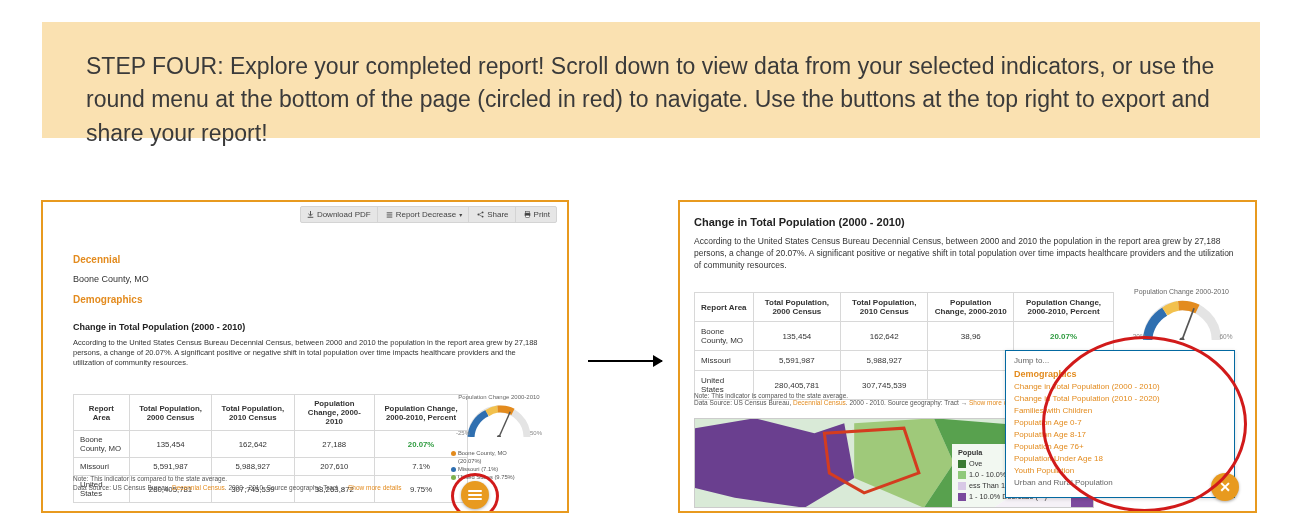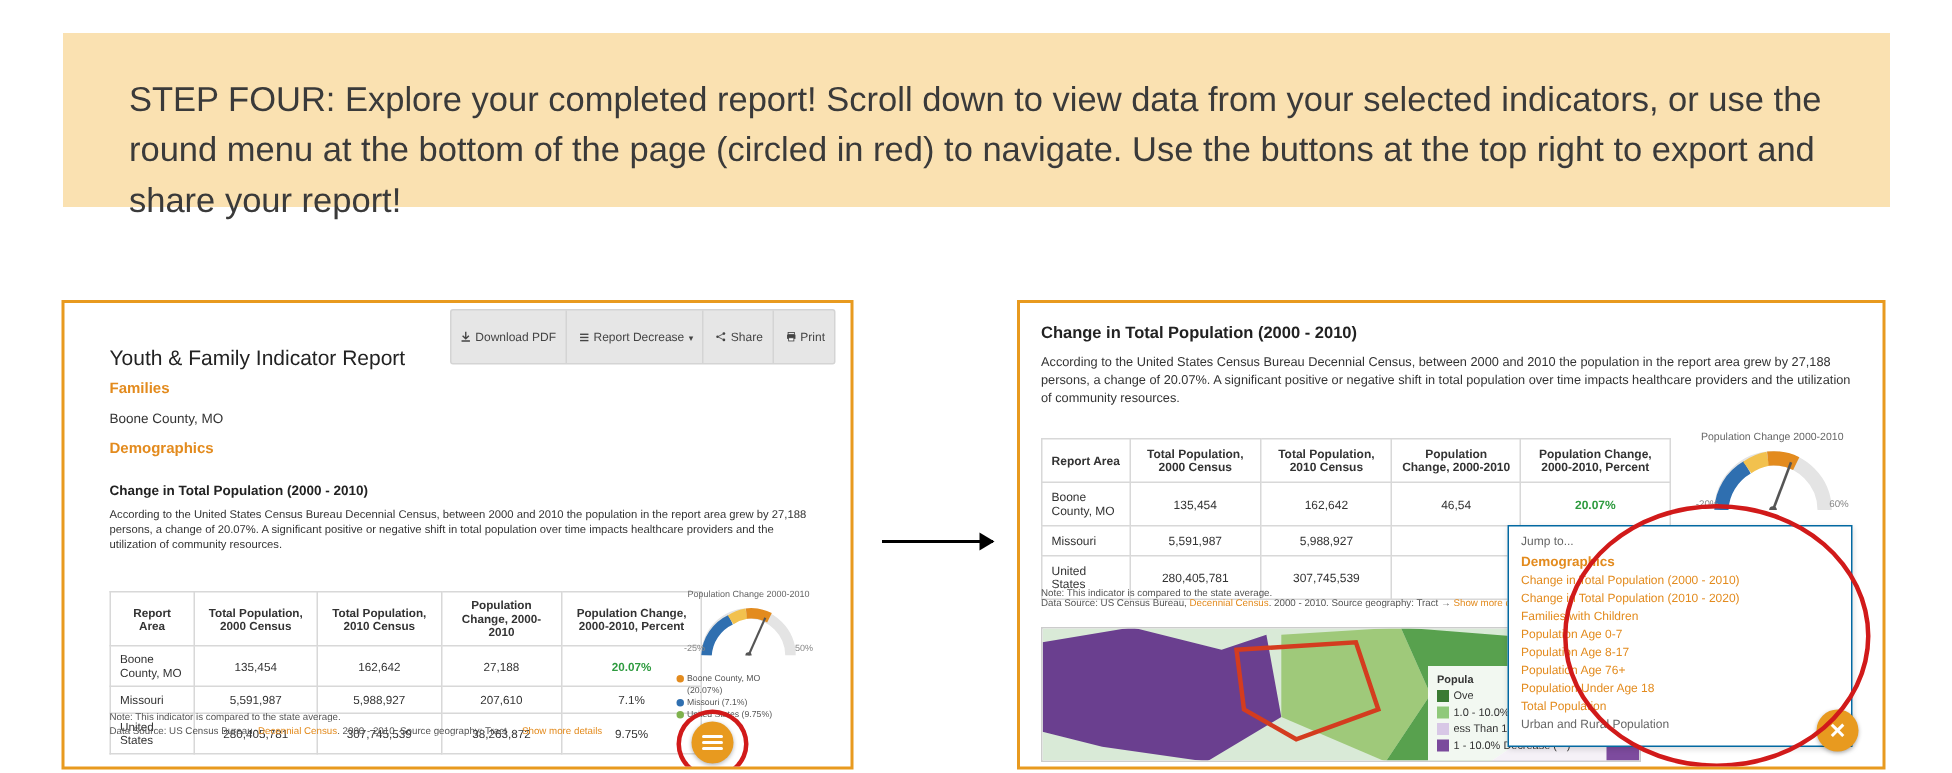--- a/index.html
+++ b/index.html
@@ -51,21 +51,21 @@
     right: 10px; top: 4px;
     display: flex;
     gap: 2px;
     background: #e6e6e6;
     border: 1px solid #d4d4d4;
     border-radius: 2px;
     font-size: 8px;
     color: #444;
   }
   .toolbar > div {
-    padding: 13px 6px;
+    padding: 3px 6px;
     border-right: 1px solid #d4d4d4;
     display: flex;
     align-items: center;
     gap: 3px;
   }
   .toolbar > div:last-child { border-right: none; }
   .tb-ico { display:inline-block; width:7px; height:7px; }
 
   .report-title {
     position: absolute;
@@ -254,22 +254,21 @@
         <svg viewBox="0 0 10 10" width="7" height="7">
             <rect x="2" y="1" width="6" height="2" fill="none" stroke="#444" stroke-width=".8"></rect>
             <rect x="1" y="3" width="8" height="4" fill="#444"></rect>
             <rect x="2.5" y="6" width="5" height="3" fill="#fff" stroke="#444" stroke-width=".8"></rect>
           </svg>
       </span>
       <span>Print</span>
     </div>
   </div>
 
-  <div class="report-title">Youth &amp; Family Indicator Report</div>
-  <div class="sec-loc">Families</div>
+  <div class="sec-loc">Decennial</div>
   <div class="loc-val">Boone County, MO</div>
   <div class="sec-demo">Demographics</div>
   <div class="chg-title">Change in Total Population (2000 - 2010)</div>
   <div class="chg-para">According to the United States Census Bureau Decennial Census, between 2000 and 2010 the population in the report area grew by 27,188 persons, a change of 20.07%. A significant positive or negative shift in total population over time impacts healthcare providers and the utilization of community resources.</div>
 
   <table class="tbl">
     <thead>
       <tr>
         <th>Report Area</th>
         <th>Total Population, 2000 Census</th>
@@ -357,21 +356,21 @@
         <th>Total Population, 2010 Census</th>
         <th>Population Change, 2000-2010</th>
         <th>Population Change, 2000-2010, Percent</th>
       </tr>
     </thead>
     <tbody>
       <tr>
         <td class="first">Boone County, MO</td>
         <td>135,454</td>
         <td>162,642</td>
-        <td>46,54</td>
+        <td>38,96</td>
         <td class="pct-green">20.07%</td>
       </tr>
       <tr>
         <td class="first">Missouri</td>
         <td>5,591,987</td>
         <td>5,988,927</td>
         <td></td>
         <td></td>
       </tr>
       <tr>
@@ -436,21 +435,21 @@
   <div class="jump-panel">
     <div class="hdr">Jump to...</div>
     <div class="grp">Demographics</div>
     <div class="itm">Change in Total Population (2000 - 2010)</div>
     <div class="itm">Change in Total Population (2010 - 2020)</div>
     <div class="itm">Families with Children</div>
     <div class="itm">Population Age 0-7</div>
     <div class="itm">Population Age 8-17</div>
     <div class="itm">Population Age 76+</div>
     <div class="itm">Population Under Age 18</div>
-    <div class="itm">Total Population</div>
+    <div class="itm">Youth Population</div>
     <div class="itm norm">Urban and Rural Population</div>
   </div>
 
   <div class="fab-close">
     <span>✕</span>
   </div>
 
   <div class="red-circ-right"></div>
 </div>
 

